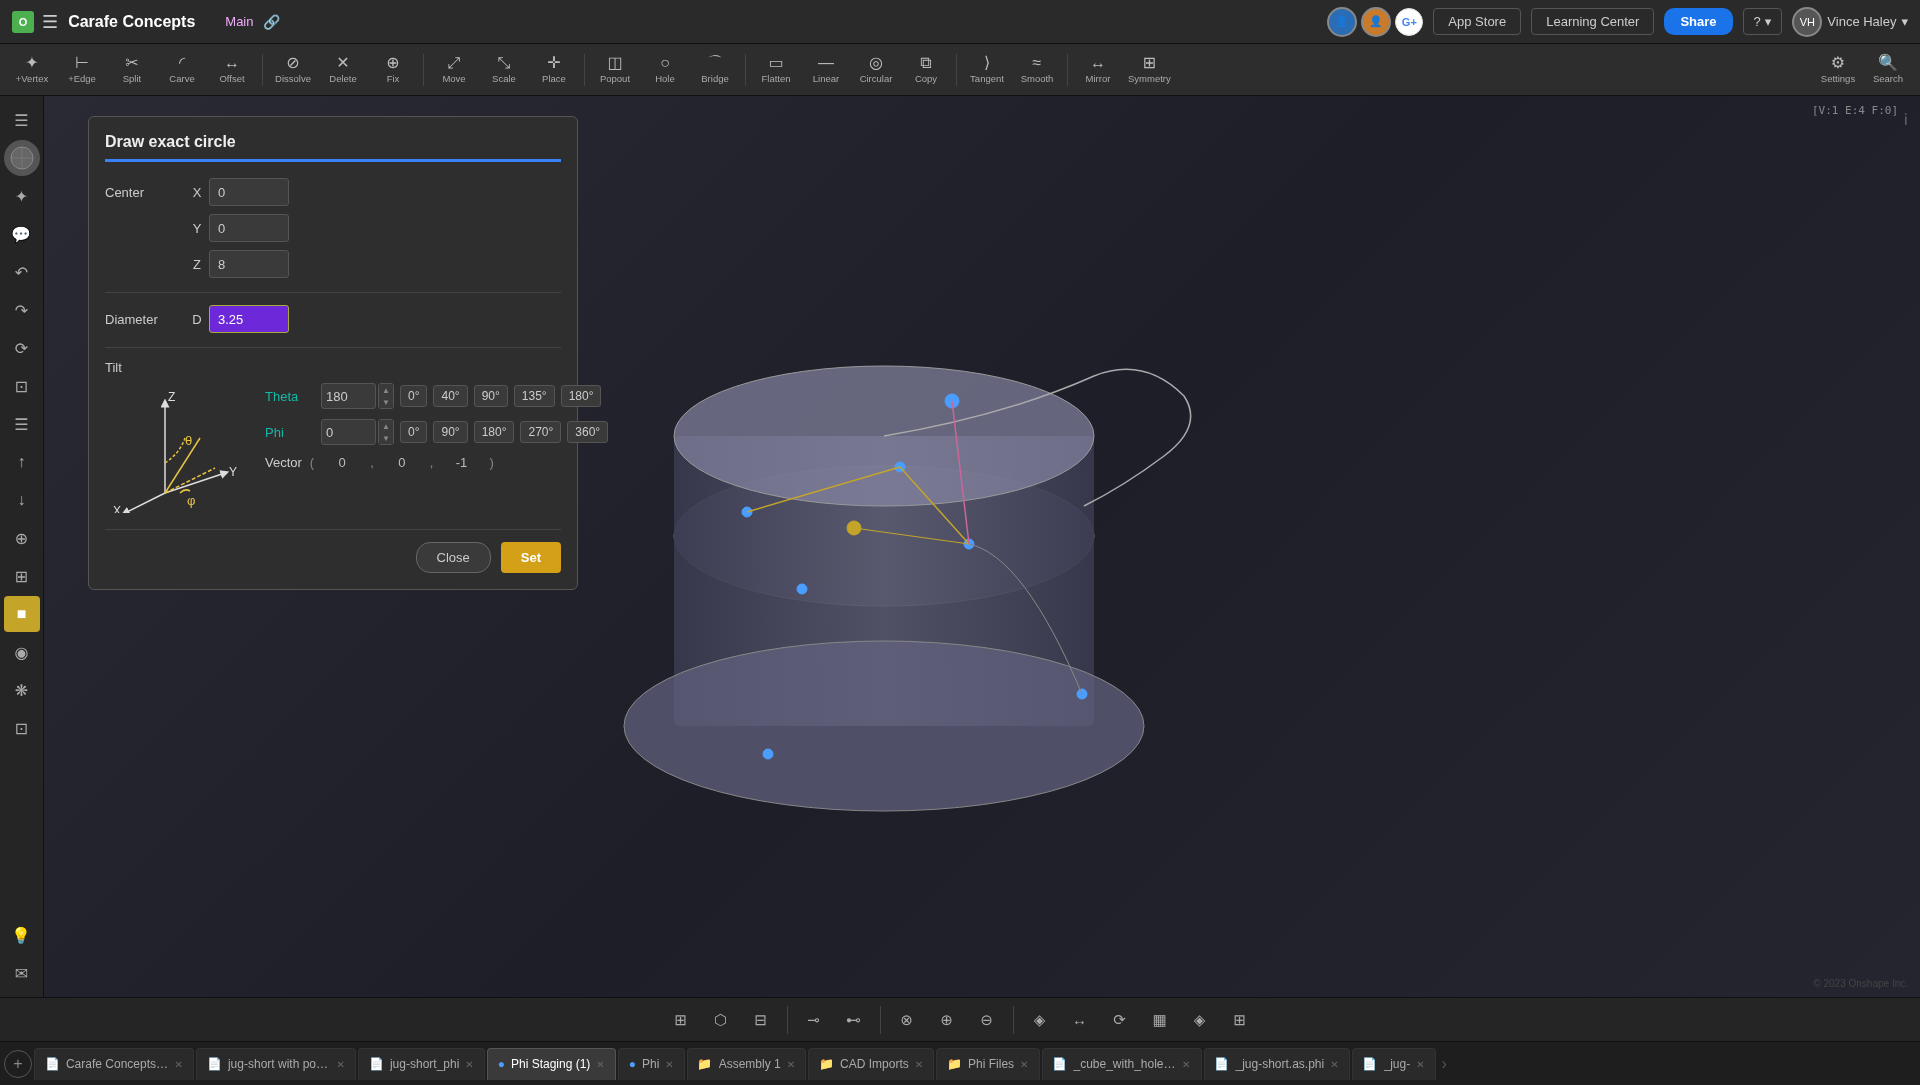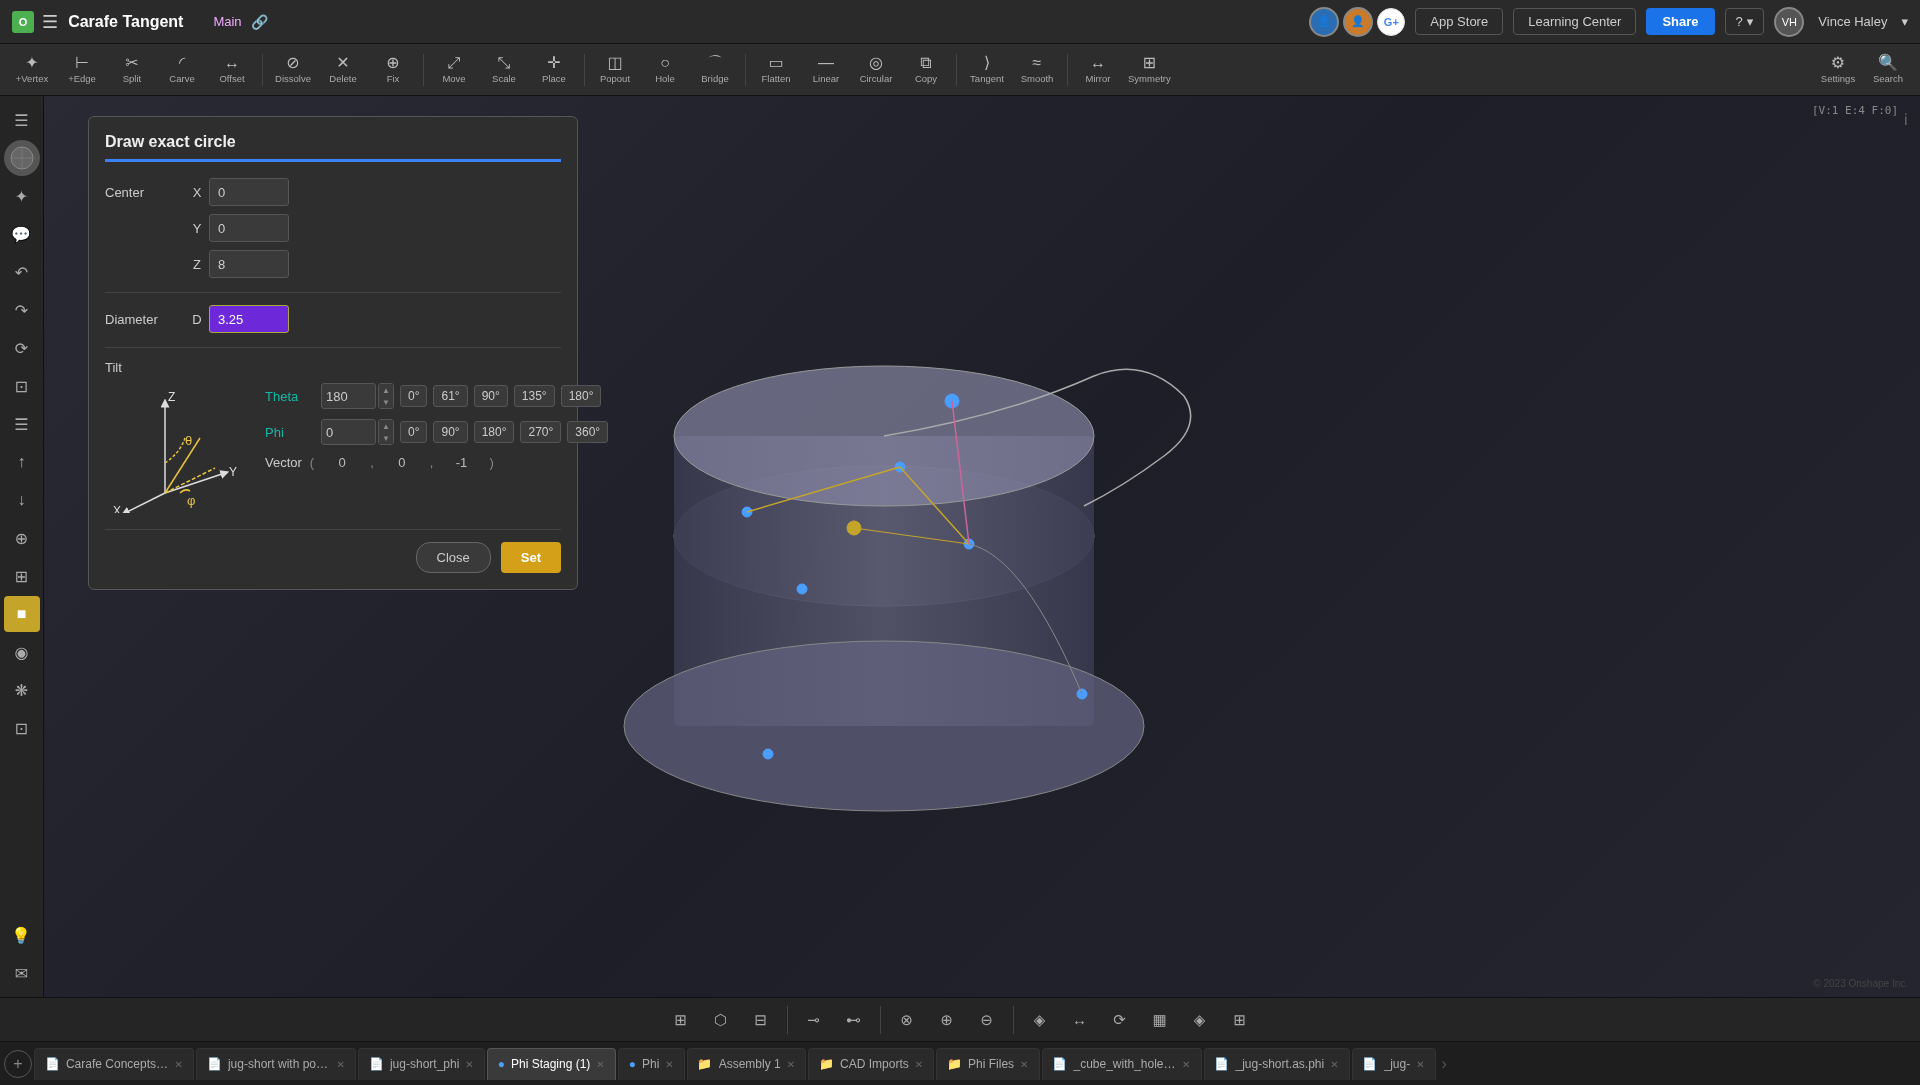--- a/index.html
+++ b/index.html
@@ -23,23 +23,23 @@
     .project-name { font-size: 16px; font-weight: 600; color: #fff; }
     .branch-name { font-size: 13px; color: #f0abfc; margin-left: 20px; }
     .link-icon { color: #888; font-size: 14px; cursor: pointer; }
     .nav-spacer { flex: 1; }
     .avatar-group { display: flex; align-items: center; gap: 4px; }
     .avatar { width: 30px; height: 30px; border-radius: 50%; background: #555; border: 2px solid #888; overflow: hidden; display: flex; align-items: center; justify-content: center; font-size: 11px; color: #fff; }
     .avatar.blue { background: #2a6db5; }
     .avatar.orange { background: #c97a2a; }
     .google-icon { width: 28px; height: 28px; background: #fff; border-radius: 50%; display: flex; align-items: center; justify-content: center; font-size: 11px; font-weight: bold; color: #4285F4; border: 1px solid #ddd; }
     .nav-btn { background: transparent; border: 1px solid #555; color: #ccc; padding: 5px 14px; border-radius: 4px; cursor: pointer; font-size: 13px; }
-    .share-btn { background: #1a73e8; border: none; color: #fff; padding: 6px 16px; border-radius: 4px; cursor: pointer; font-size: 13px; font-weight: 600; }
+    .share-btn { background: #1a73e8; border: none; color: #fff; padding: 6px 16px; border-radius: 10px; cursor: pointer; font-size: 13px; font-weight: 600; }
     .help-btn { background: transparent; border: 1px solid #555; color: #ccc; padding: 5px 10px; border-radius: 4px; cursor: pointer; font-size: 13px; display: flex; align-items: center; gap: 4px; }
-    .user-area { display: flex; align-items: center; gap: 14px; color: #ccc; font-size: 13px; cursor: pointer; }
+    .user-area { display: flex; align-items: center; gap: 5px; color: #ccc; font-size: 13px; cursor: pointer; }
 
     
     .toolbar {
       height: 52px;
       background: #2d2d2d;
       display: flex;
       align-items: center;
       padding: 0 8px;
       border-bottom: 1px solid #111;
       gap: 2px;
@@ -364,21 +364,21 @@
     }
   </style>
 </head>
 <body>
 
 <div class="top-nav">
   <div class="logo-area">
     <div class="logo-icon">O</div>
     <span class="hamburger">☰</span>
   </div>
-  <span class="project-name">Carafe Tangent</span>
+  <span class="project-name">Carafe Concepts</span>
   <span class="branch-name">Main</span>
   <span class="link-icon">🔗</span>
   <div class="nav-spacer"></div>
   <div class="avatar-group">
     <div class="avatar blue">👤</div>
     <div class="avatar orange">👤</div>
     <div class="google-icon">G+</div>
   </div>
   <button class="nav-btn">App Store</button>
   <button class="nav-btn">Learning Center</button>
@@ -643,21 +643,21 @@
           <div class="tilt-row">
             <span class="tilt-row-label">Theta</span>
             <div class="tilt-input-group">
               <input class="tilt-input" type="text" value="180" style="">
               <div class="tilt-spinner">
                 <button class="spinner-btn">▲</button>
                 <button class="spinner-btn">▼</button>
               </div>
             </div>
             <button class="angle-btn">0°</button>
-            <button class="angle-btn">61°</button>
+            <button class="angle-btn">40°</button>
             <button class="angle-btn">90°</button>
             <button class="angle-btn">135°</button>
             <button class="angle-btn">180°</button>
           </div>
 
           <div class="tilt-row">
             <span class="tilt-row-label">Phi</span>
             <div class="tilt-input-group">
               <input class="tilt-input" type="text" value="0" style="">
               <div class="tilt-spinner">

